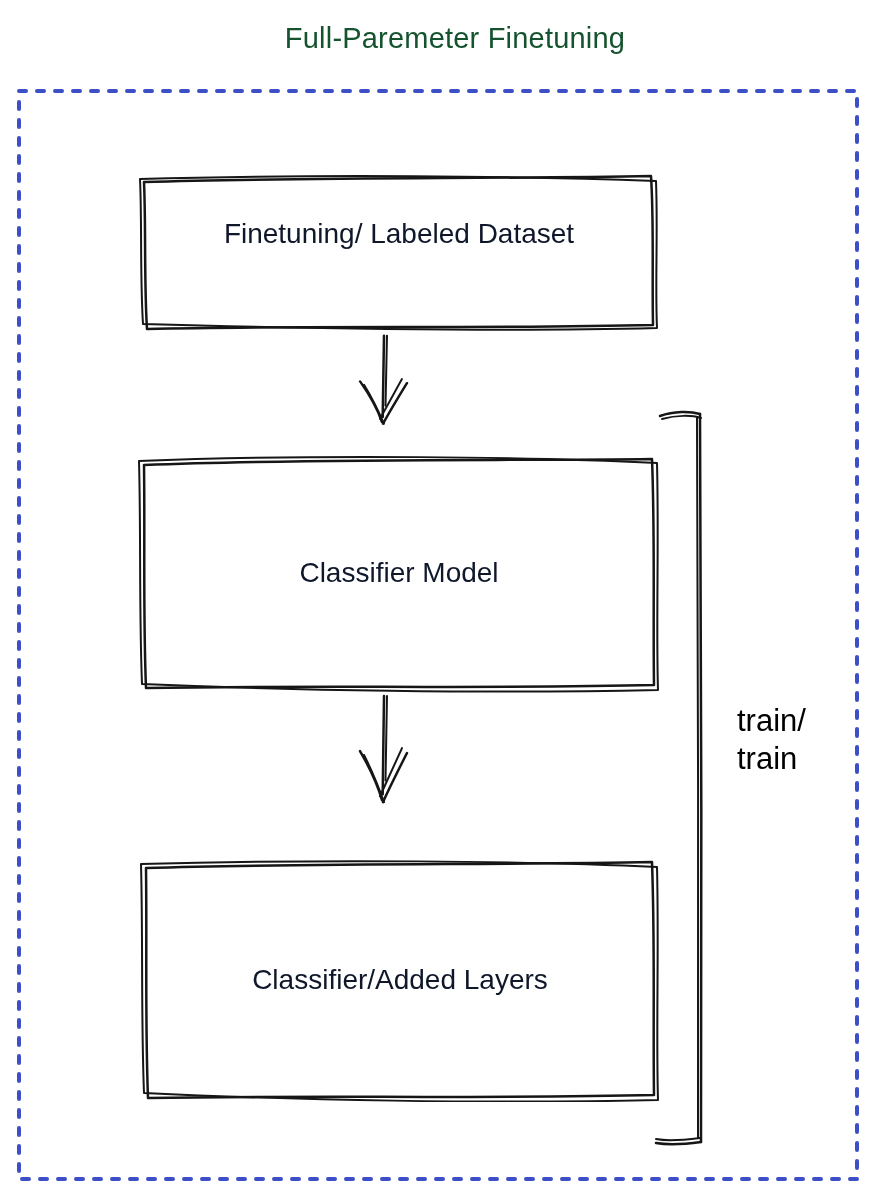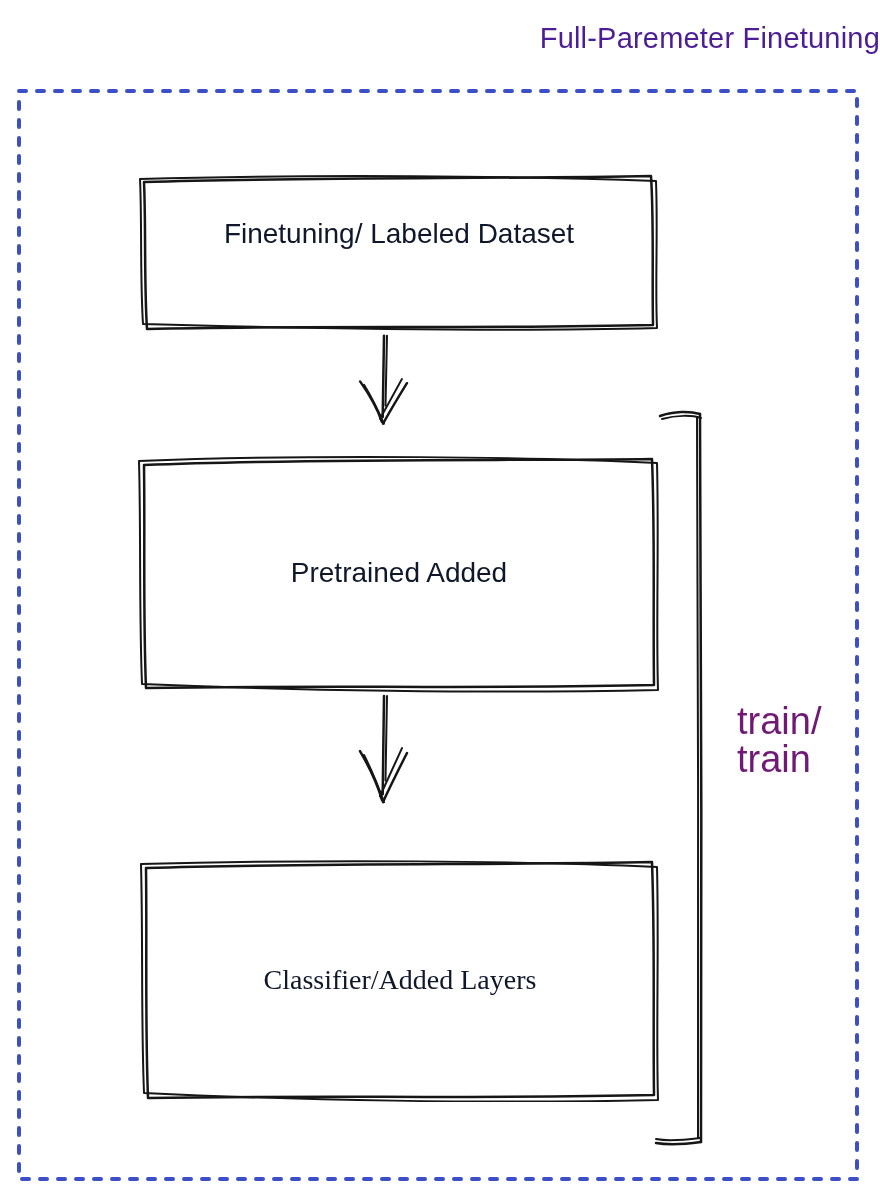--- a/index.html
+++ b/index.html
@@ -13,24 +13,24 @@
     width: 880px;
     height: 1200px;
     background: #ffffff;
     overflow: hidden;
   }
   .title {
     position: absolute;
     top: 22px;
     left: 0;
     width: 880px;
-    text-align: right;
+    text-align: center;
     font-size: 29px;
     letter-spacing: 0.2px;
-    color: #4c1d95;
+    color: #14532d;
     padding-left: 30px;
     box-sizing: border-box;
   }
   .frame {
     position: absolute;
     left: 16px;
     top: 88px;
     width: 844px;
     height: 1094px;
   }
@@ -50,43 +50,43 @@
   .box-label {
     position: relative;
     z-index: 2;
     font-size: 28px;
     color: #0f172a;
     white-space: nowrap;
   }
   .box-dataset   { left: 138px; top: 172px; width: 522px; height: 160px; }
   .box-dataset .box-label { padding-bottom: 36px; }
   .box-pretrained { left: 136px; top: 453px; width: 526px; height: 240px; }
-  .box-classifier { left: 139px; top: 857px; width: 522px; height: 245px; font-family: Liberation Serif, serif; }
+  .box-classifier { left: 139px; top: 857px; width: 522px; height: 245px; }
 
   .arrow {
     position: absolute;
     width: 80px;
   }
   .arrow1 { left: 344px; top: 334px; height: 98px; }
   .arrow2 { left: 344px; top: 694px; height: 118px; }
 
   .bracket {
     position: absolute;
     left: 652px;
     top: 402px;
     width: 58px;
     height: 748px;
   }
   .bracket-label {
     position: absolute;
     left: 737px;
     top: 702px;
-    font-size: 38px;
+    font-size: 31px;
     line-height: 38px;
-    color: #701a75;
+    color: #000000;
     white-space: nowrap;
   }
   .sketch-stroke {
     fill: none;
     stroke: #161616;
     stroke-width: 2.5;
     stroke-linecap: round;
     stroke-linejoin: round;
   }
   .sketch-thin {
@@ -123,21 +123,21 @@
     <path class="sketch-thin" d="M20,62 C27,76 34,93 40,110"></path>
     <path class="sketch-stroke" d="M63,60 C56,74 46,94 39,110"></path>
     <path class="sketch-thin" d="M58,55 C52,68 44,86 36,104"></path>
   </svg>
 
   <div class="box box-pretrained">
     <svg viewBox="0 0 526 240" preserveAspectRatio="none">
       <path class="sketch-stroke" d="M8,12 C180,5 380,8 516,6 C519,80 517,160 518,232 C360,236 170,232 10,235 C7,160 9,85 8,12 Z" fill="#4b6ef0"></path>
       <path class="sketch-thin" d="M3,8 C180,1 400,4 521,10 C523,90 520,170 522,237 C350,241 150,237 6,231 C3,155 5,80 3,8 Z"></path>
     </svg>
-    <div class="box-label">Pretrained Added</div>
+    <div class="box-label">Classifier Model</div>
   </div>
 
   <svg class="arrow arrow2" viewBox="0 0 80 120" preserveAspectRatio="none">
     <path class="sketch-stroke" d="M40,2 C39.5,30 39,60 38.7,102"></path>
     <path class="sketch-thin" d="M43,2 C42.5,28 42,55 41.5,88"></path>
     <path class="sketch-stroke" d="M16,58 C24,72 33,90 38,108"></path>
     <path class="sketch-thin" d="M20,62 C27,76 34,93 40,110"></path>
     <path class="sketch-stroke" d="M63,60 C56,74 46,94 39,110"></path>
     <path class="sketch-thin" d="M58,55 C52,68 44,86 36,104"></path>
   </svg>

